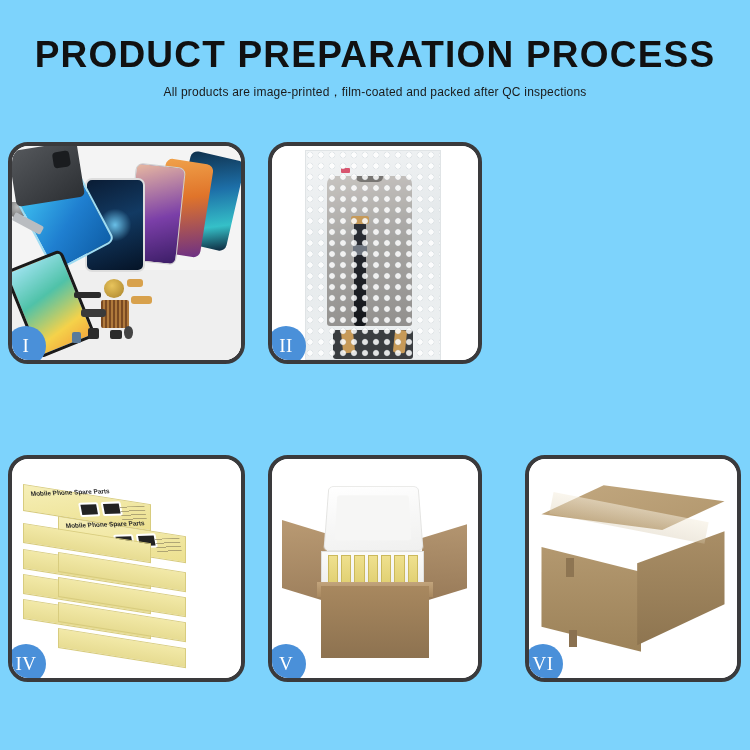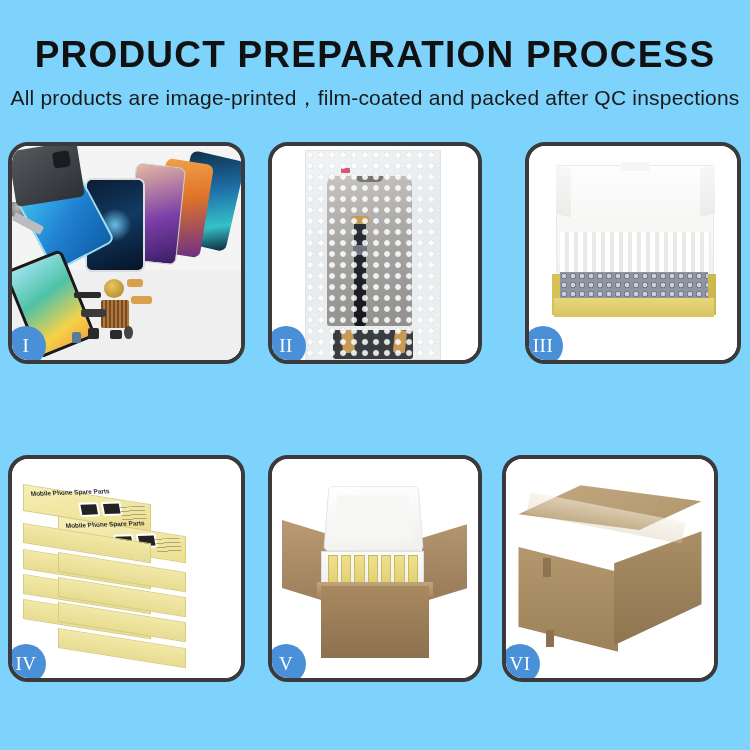--- a/index.html
+++ b/index.html
@@ -16,21 +16,21 @@
   .title {
     position: absolute; left: 0; top: 34px; width: 750px;
     text-align: center;
     font-size: 37px; font-weight: 700; letter-spacing: 1.2px;
     color: #111111; white-space: nowrap;
     font-family: "Liberation Sans", sans-serif;
   }
   .subtitle {
     position: absolute; left: 0; top: 84px; width: 750px;
     text-align: center;
-    font-size: 21px; font-weight: 400; letter-spacing: 0.2px;
+    font-size: 12px; font-weight: 400; letter-spacing: 0.2px;
     color: #1a1a1a; white-space: nowrap;
     font-family: "Liberation Sans", sans-serif;
   }
 
   
   .grid { position: absolute; left: 0; top: 0; width: 750px; height: 750px; }
   .panel {
     position: absolute;
     border: 4px solid #3a3a3c;
     border-radius: 20px;
@@ -265,36 +265,20 @@
             <div class="darkband"></div>
             <div class="conn-l"></div>
             <div class="conn-r"></div>
             <div class="bubbles"></div>
           </div>
         </div>
       </div>
       <div class="badge">II</div>
     </div>
 
-    <div class="panel" style="left:525px; top:142px; width:216px; height:222px;">
-      <div class="panel-inner">
-        <div class="s3">
-          <div class="lid-back"></div>
-          <div class="lid-flapL"></div>
-          <div class="lid-flapR"></div>
-          <div class="lid-tab"></div>
-          <div class="foam-in"></div>
-          <div class="tray-sideL"></div>
-          <div class="tray-sideR"></div>
-          <div class="bubble-in"></div>
-          <div class="tray-front"></div>
-        </div>
-      </div>
-      <div class="badge">III</div>
-    </div>
 
     <div class="panel" style="left:8px; top:455px; width:237px; height:227px;">
       <div class="panel-inner">
         <div class="s4">
           <div class="stack">
 
             <div class="sbox top" style="left:0%; top:6%; transform:skewY(9deg);">
               <div class="lbl">Mobile Phone Spare Parts</div>
               <div class="thumbs">
                   <i></i>
@@ -343,21 +327,21 @@
               <i></i>
               <i></i>
           </div>
           <div class="c-rim"></div>
           <div class="c-body"></div>
         </div>
       </div>
       <div class="badge">V</div>
     </div>
 
-    <div class="panel" style="left:502px; top:455px; width:216px; height:227px;">
+    <div class="panel" style="left:525px; top:455px; width:216px; height:227px;">
       <div class="panel-inner">
         <div class="s6">
           <div class="k-top"></div>
           <div class="k-left"></div>
           <div class="k-right"></div>
           <div class="k-tape"></div>
           <div class="k-seam"></div>
           <div class="k-seam2"></div>
         </div>
       </div>

